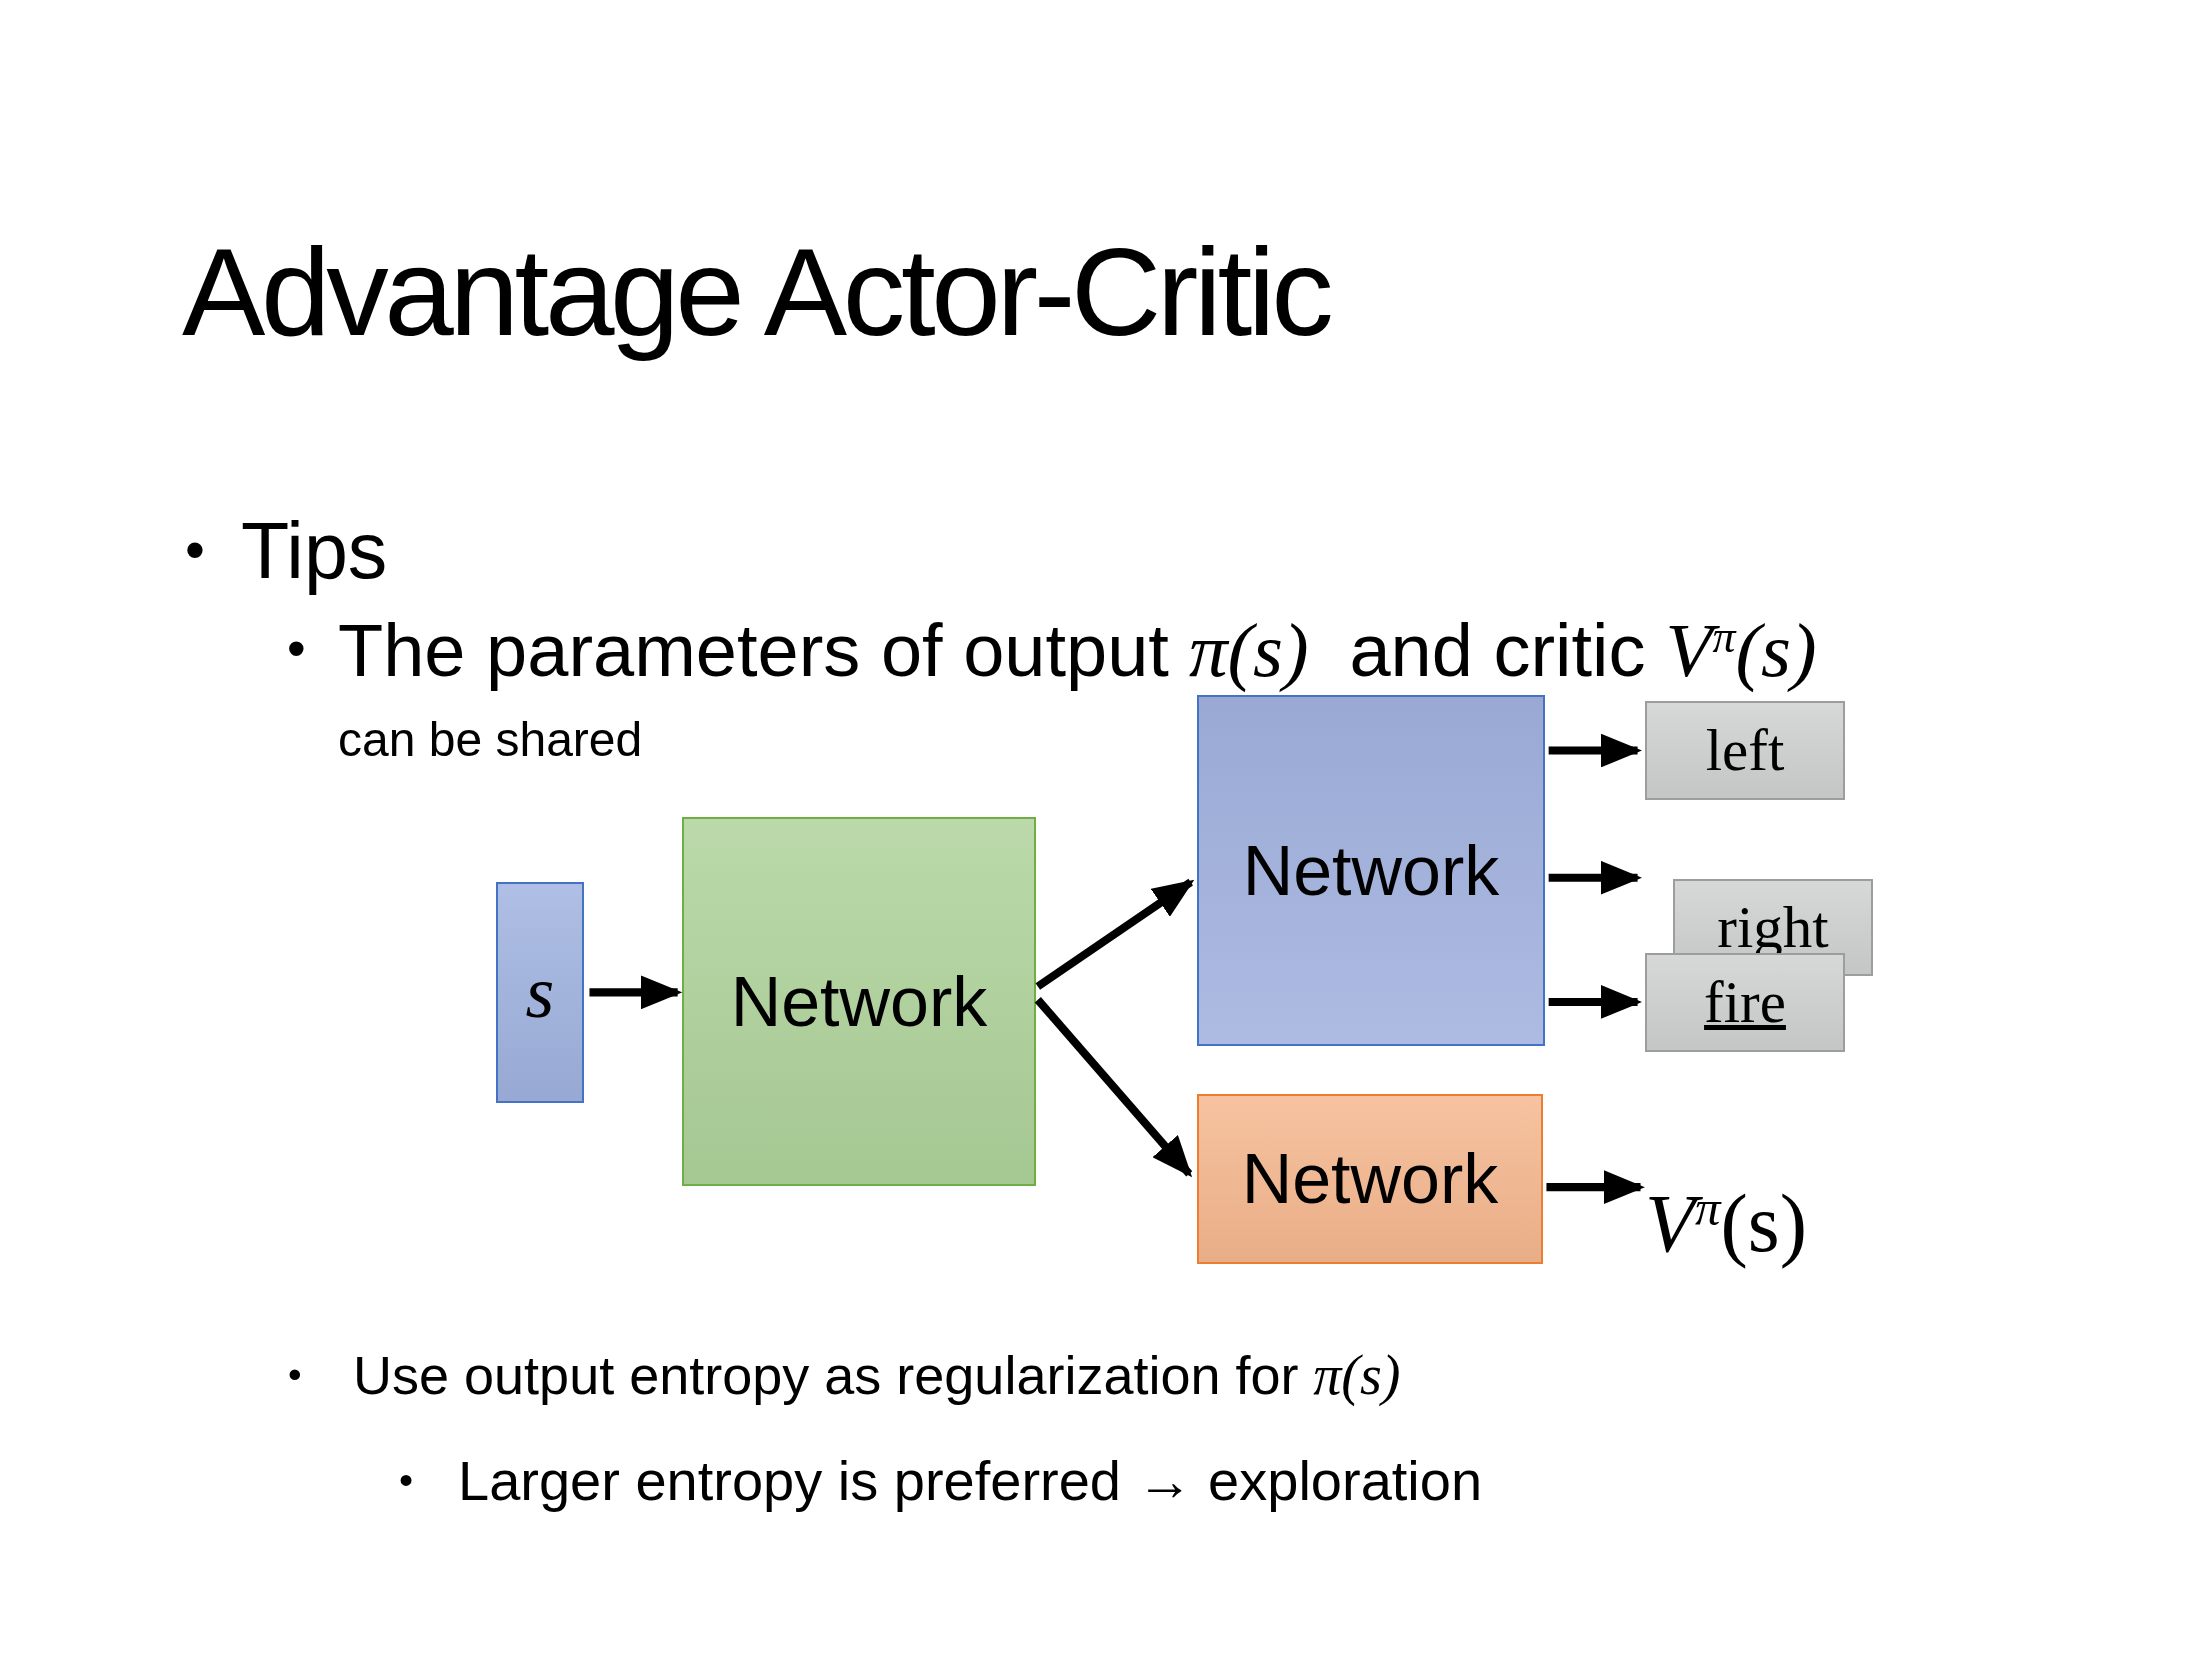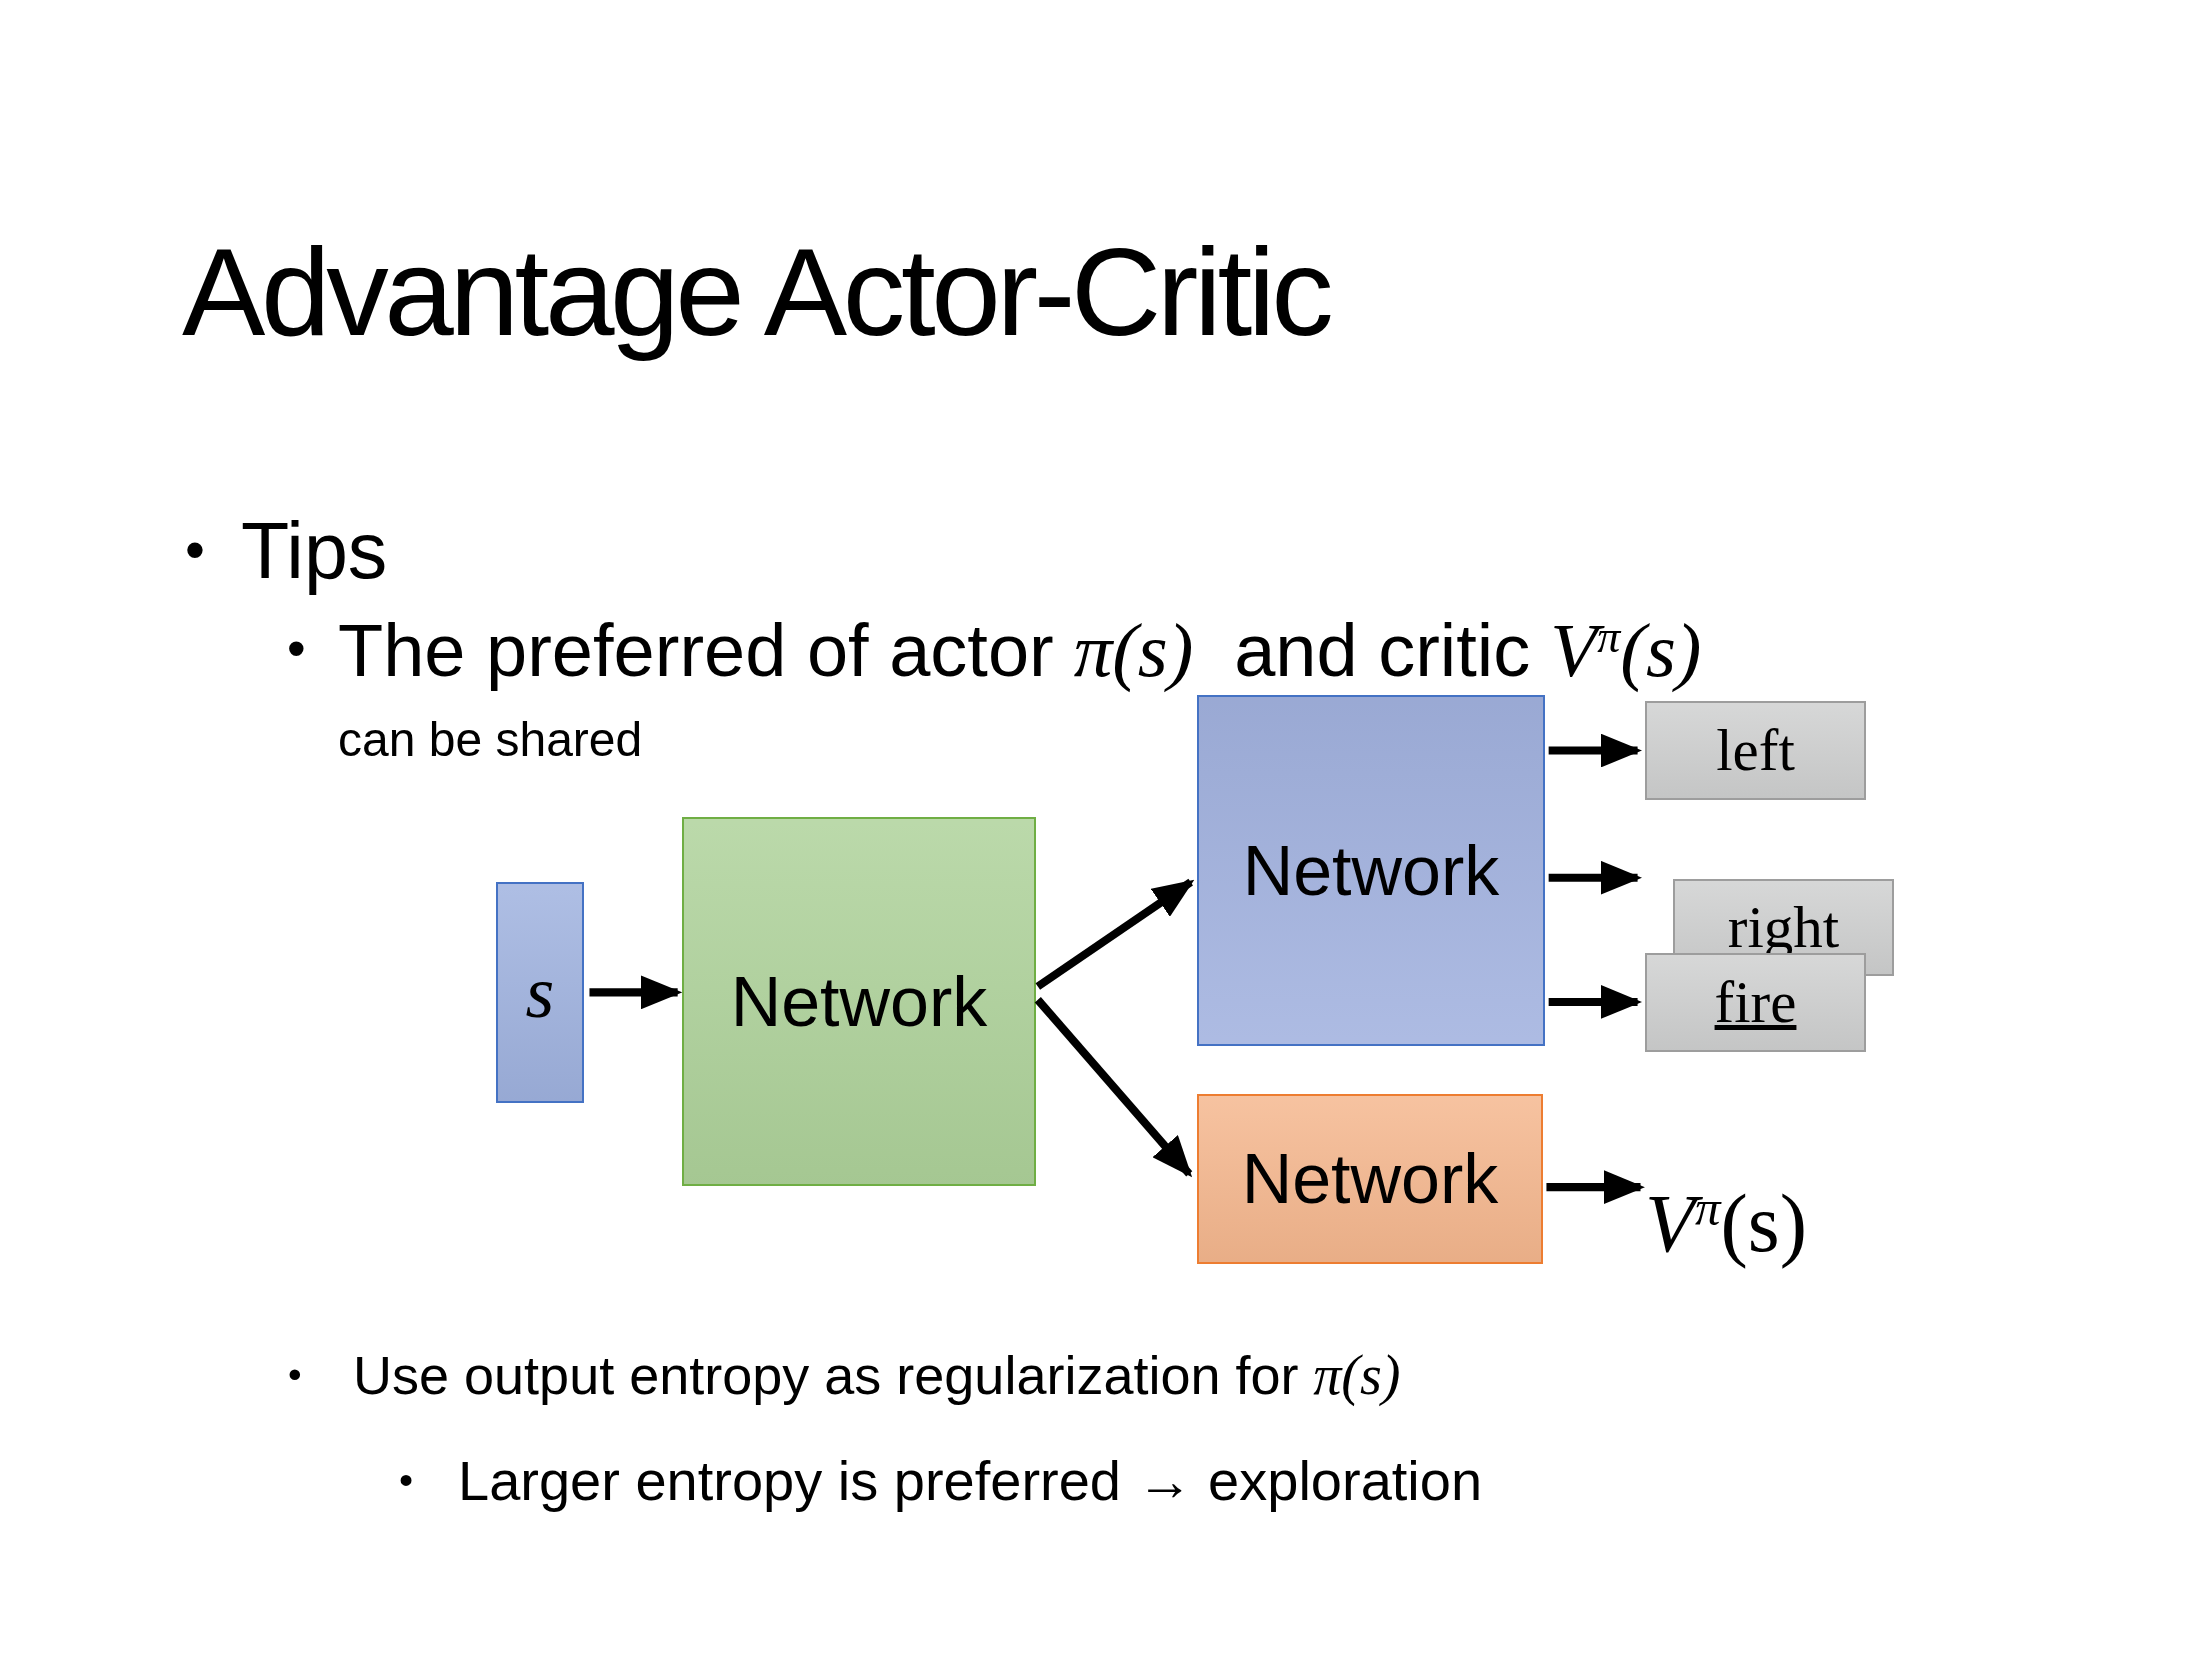--- a/index.html
+++ b/index.html
@@ -42,42 +42,42 @@
   .state-box{left:496px;top:882px;width:88px;height:221px;
        background-color:var(--state-fill);border:2.9px solid var(--state-border);
        font-family:"Liberation Serif","DejaVu Serif",serif;font-style:italic;font-size:74px;}
   .shared-box{left:682px;top:817px;width:354px;height:369px;
        background-color:var(--shared-fill);border:2.9px solid var(--shared-border);font-size:70px;}
   .actor-box{left:1197px;top:695px;width:348px;height:351px;
        background-color:var(--actor-fill);border:2.9px solid var(--actor-border);
        background-image:linear-gradient(to bottom,rgba(0,0,0,0.05),rgba(255,255,255,0.12));font-size:70px;}
   .critic-box{left:1197px;top:1094px;width:346px;height:170px;
        background-color:var(--critic-fill);border:2.9px solid var(--critic-border);font-size:70px;}
-  .action-box{left:1645px;width:221px;height:99px;
+  .action-box{left:1645px;width:200px;height:99px;
        background-color:var(--action-fill);border:2.9px solid var(--action-border);
        font-family:"Liberation Serif","DejaVu Serif",serif;font-size:59px;}
   .action-left{top:701px;}
   .action-right{top:879px;height:97px;margin-left:28px;}
   .action-fire{top:953px;text-decoration:underline;}
   .value-out{left:1645px;top:1139px;font-size:82px;line-height:1.2;
        font-family:"Liberation Serif","DejaVu Serif",serif;}
   .value-out .mi{font-style:italic;}
   svg.arrows{left:0;top:0;pointer-events:none;}
 </style>
 </head>
 <body>
 
 <div class="abs title line">Advantage Actor-Critic</div>
 
 <div class="abs line l1">
   <span class="bullet">•</span><span>Tips</span>
 </div>
 
 <div class="abs line lineA">
-  <span class="bullet">•</span><span>The preferred of actor</span><span class="mt gap-s">π(s)</span><span class="gap-l">and critic</span><span class="mt gap-s">V</span><span class="msup">π</span><span class="mt">(s)</span>
+  <span class="bullet">•</span><span>The parameters of output</span><span class="mt gap-s">π(s)</span><span class="gap-l">and critic</span><span class="mt gap-s">V</span><span class="msup">π</span><span class="mt">(s)</span>
 </div>
 
 <div class="abs line lineB">
   <span>can be shared</span>
 </div>
 
 <div class="abs box state-box">
   <span>s</span>
 </div>
 

